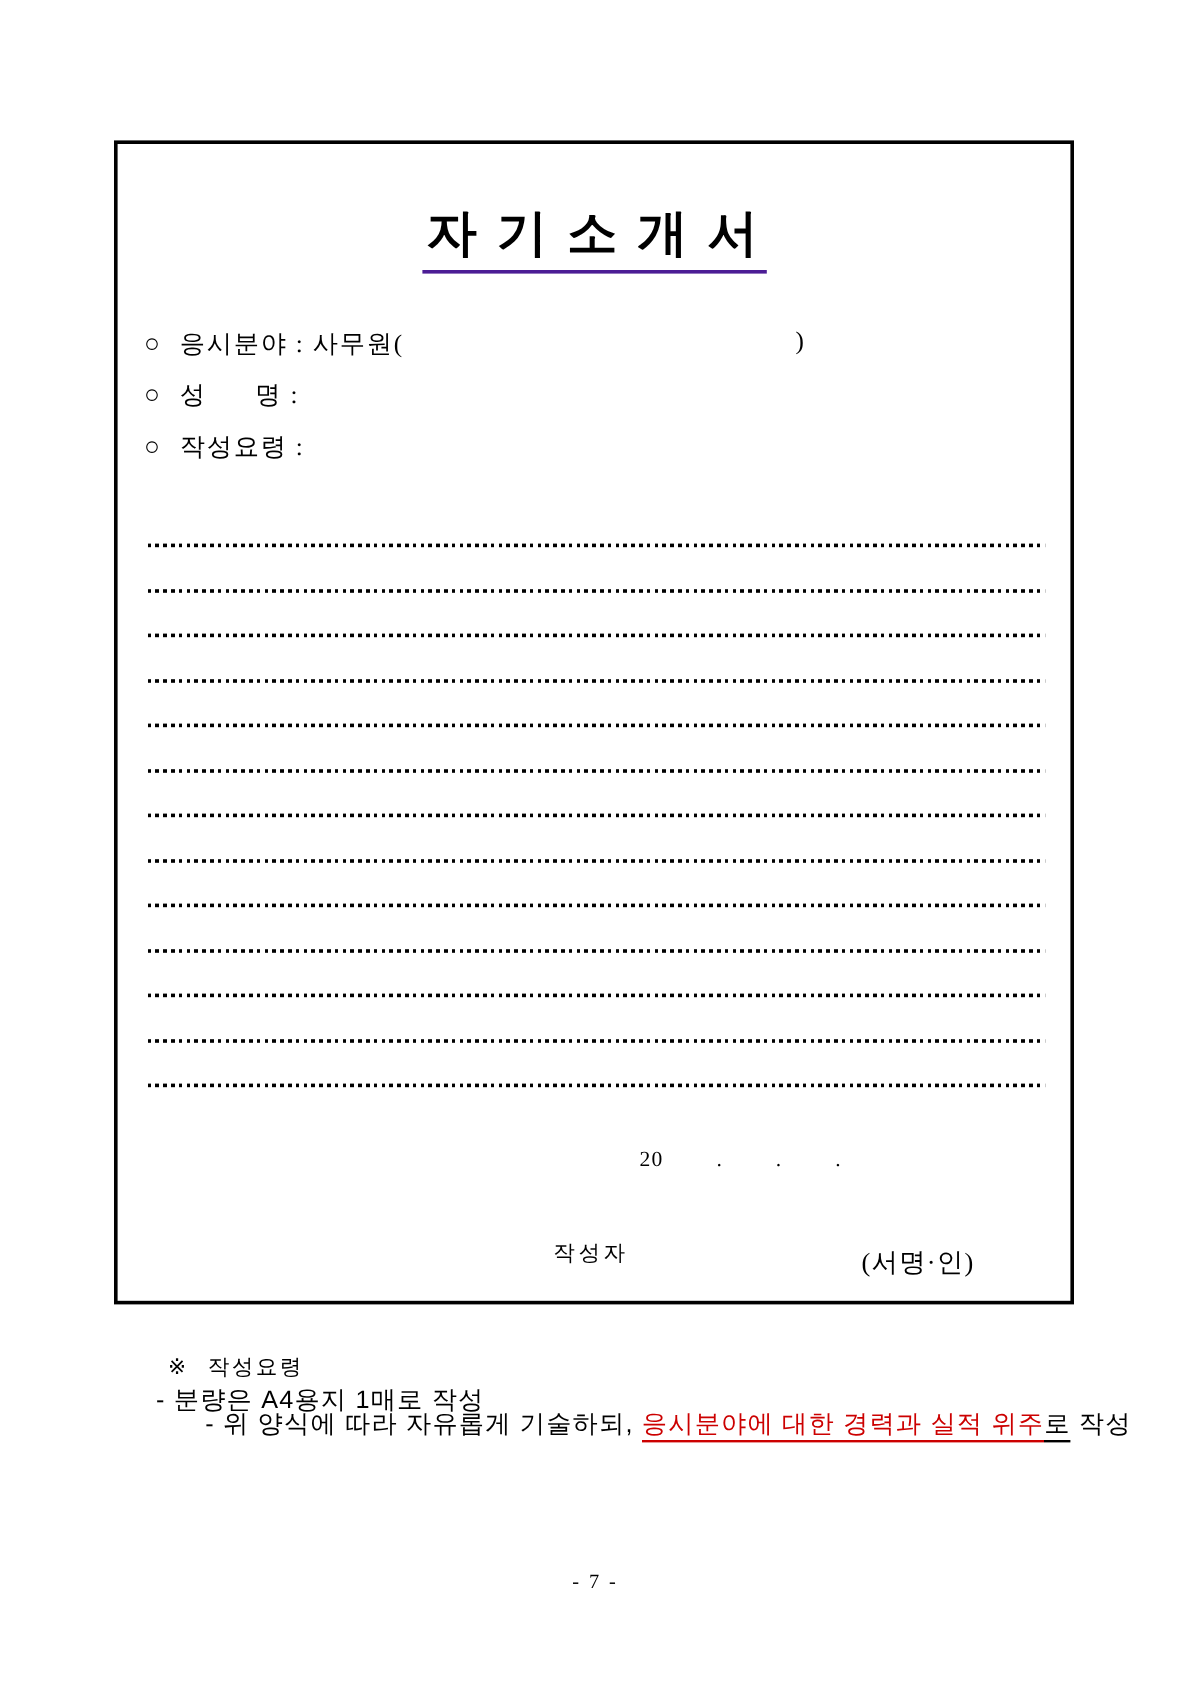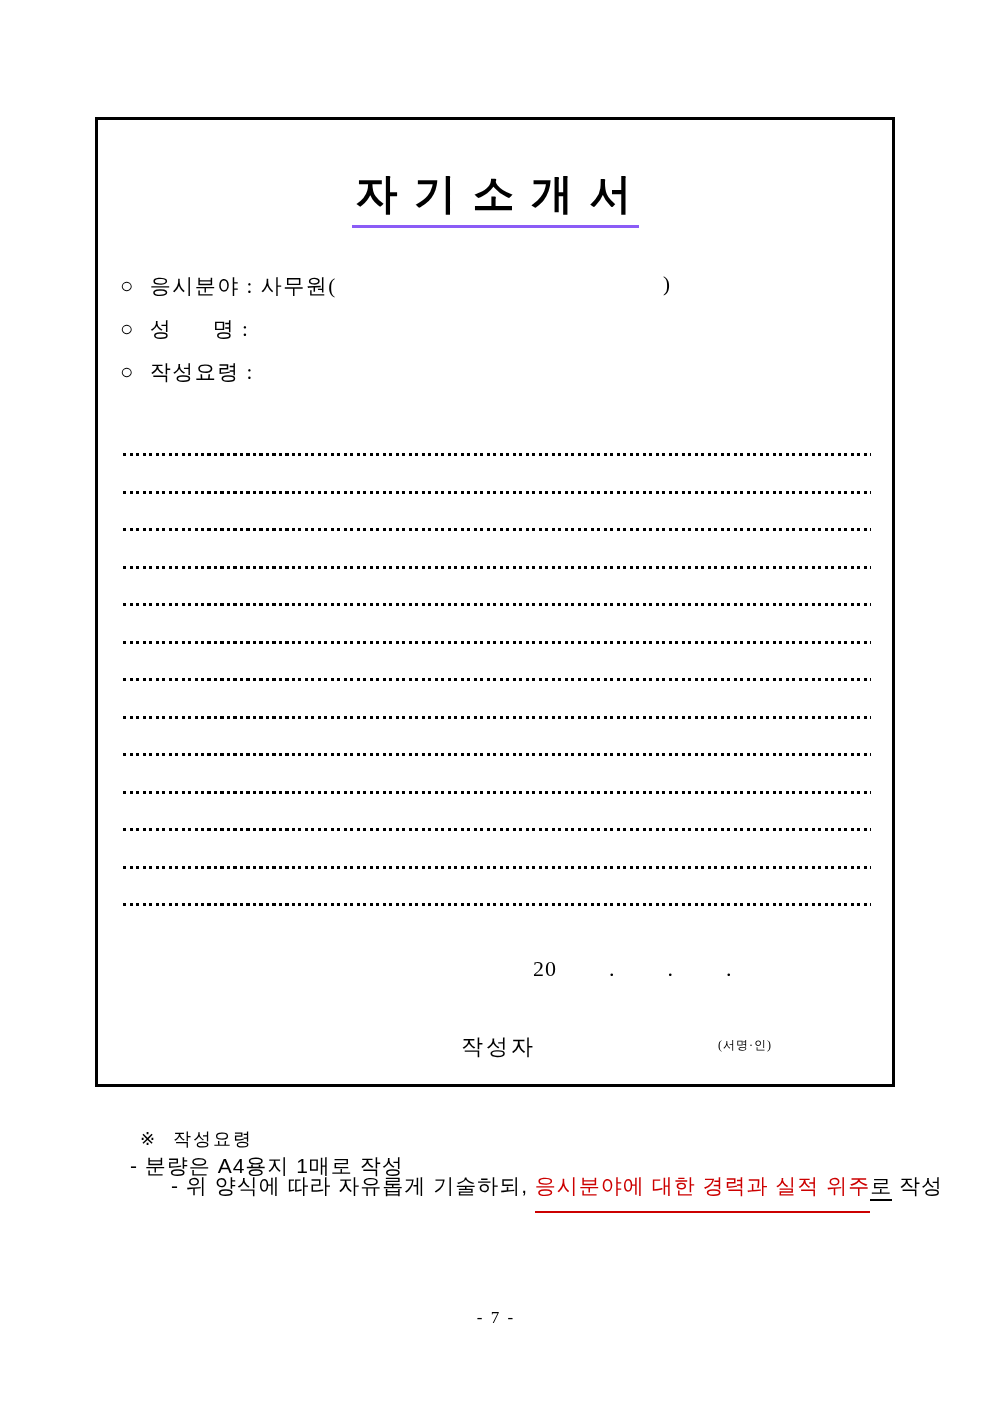--- a/index.html
+++ b/index.html
@@ -35,21 +35,21 @@
     left: 0;
     width: 100%;
     text-align: center;
   }
   .form-title {
     display: inline-block;
     font-size: 42px;
     font-weight: bold;
     letter-spacing: 3px;
     white-space: pre;
-    border-bottom: 3px solid #8b5cf6;
+    border-bottom: 3px solid #4c1d95;
     padding: 0 4px 3px 4px;
   }
 
   .field-row {
     position: absolute;
     left: 22px;
     font-size: 21px;
     letter-spacing: 1.5px;
     white-space: pre;
     display: flex;
@@ -81,37 +81,37 @@
     margin-bottom: 34.5px;
     background-image: repeating-linear-gradient(90deg,
       #000000 0px, #000000 3px,
       transparent 3px, transparent 6.5px);
   }
 
   .date-line {
     position: absolute;
     left: 435px;
     top: 836px;
-    font-size: 22px;
+    font-size: 18px;
     white-space: pre;
     letter-spacing: 1px;
   }
   .writer-label {
     position: absolute;
     left: 363px;
     top: 912px;
-    font-size: 22px;
+    font-size: 18px;
     letter-spacing: 3px;
     text-align: center;
   }
   .sign-label {
     position: absolute;
     left: 620px;
     top: 917px;
-    font-size: 12px;
+    font-size: 22px;
     letter-spacing: 1px;
   }
 
   
   .instructions {
     position: absolute;
     left: 0;
     top: 0;
     font-family: "Liberation Sans", "DejaVu Sans", sans-serif;
   }
@@ -133,21 +133,21 @@
   }
   .guide-item.i1 { top: 1148px; }
   .guide-item.i2 { top: 1152px; }
   .u-black {
     border-bottom: 2px solid #000000;
     padding-bottom: 2px;
   }
   .u-red {
     border-bottom-width: 2px;
     border-bottom-style: solid;
-    padding-bottom: 14px;
+    padding-bottom: 2px;
   }
 
   .page-number {
     position: absolute;
     left: 0;
     top: 1308px;
     width: 100%;
     text-align: center;
     font-size: 17px;
     letter-spacing: 2px;

